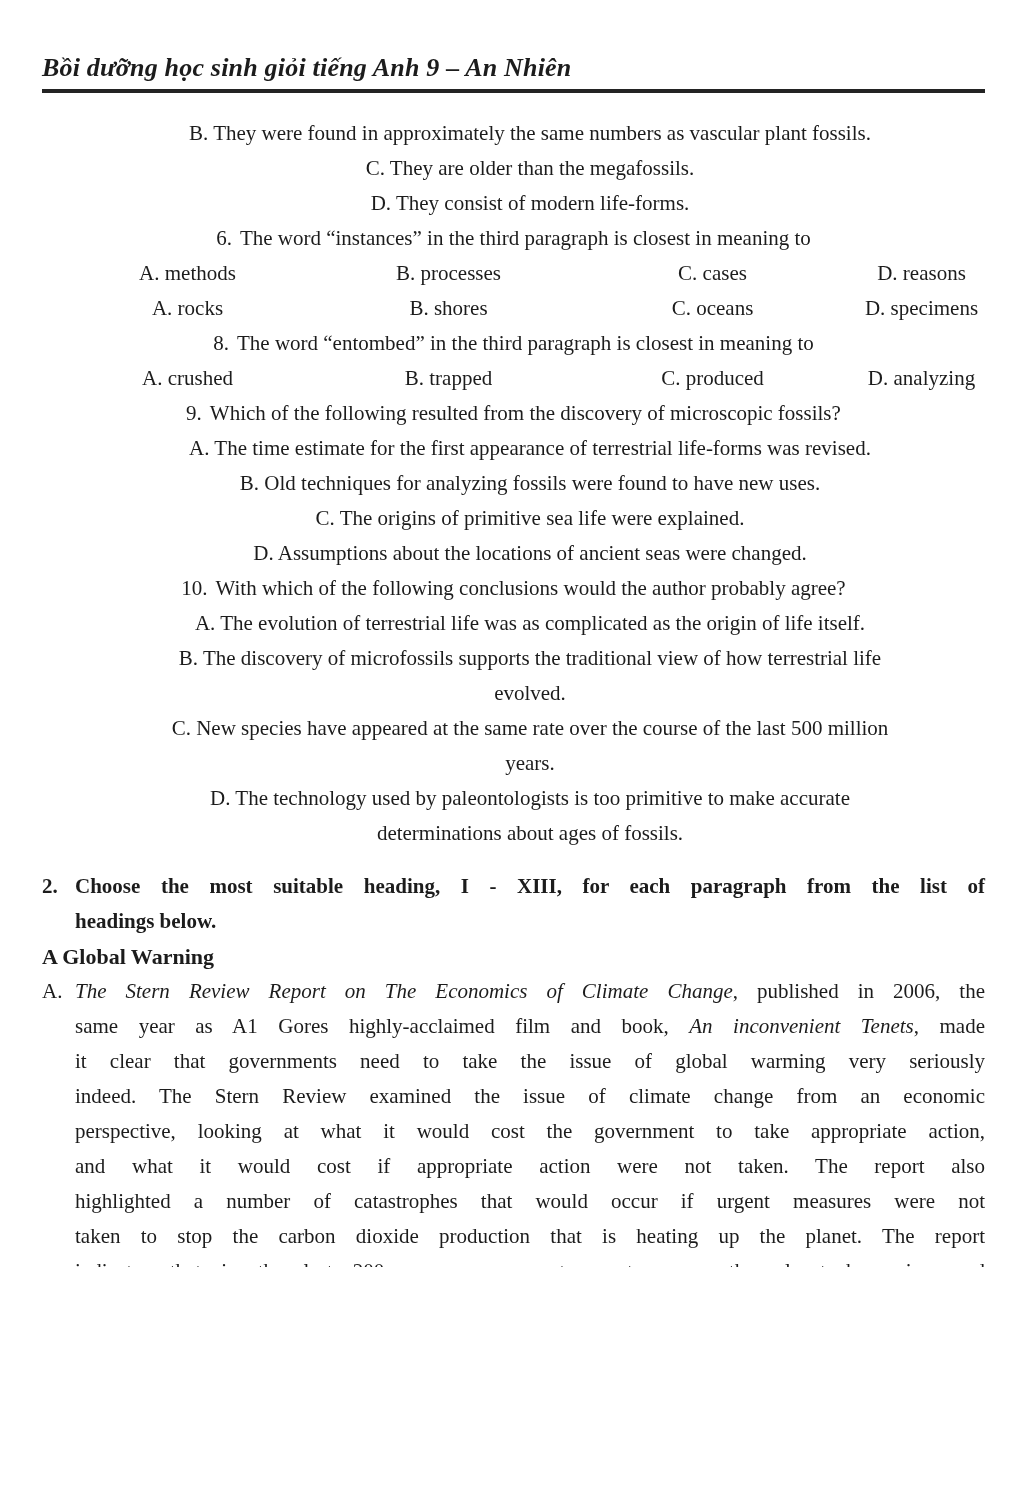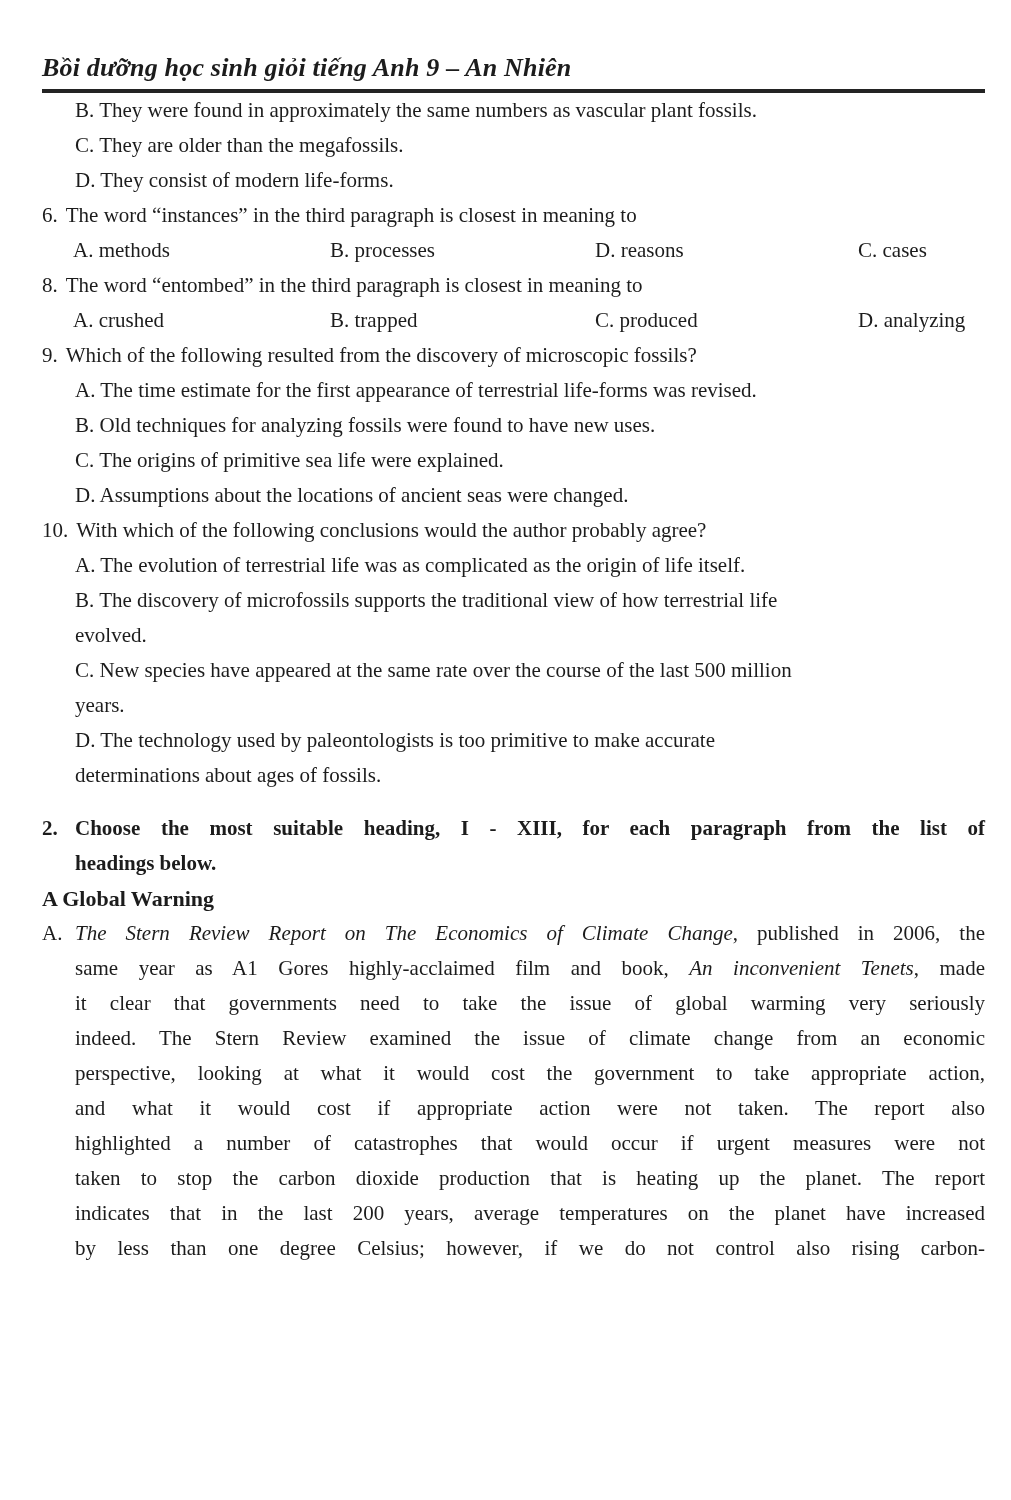--- a/index.html
+++ b/index.html
@@ -21,21 +21,21 @@
     padding-bottom: 5px;
   }
   .header-title {
     font-weight: bold;
     font-style: italic;
     font-size: 26px;
     line-height: 32px;
     letter-spacing: 0.2px;
   }
   .content { margin: 0 26px 0 42px; }
-  .section1 { margin-top: 0; }
+  .section1 { margin-top: 23px; text-align: center; }
   .indent { padding-left: 33px; }
   .opt-grid {
     padding-left: 31px;
     display: grid;
     grid-template-columns: 229px 237px 235px auto;
     gap: 28px;
   }
   .q-num { margin-right: 8px; }
   .pre-block { white-space: pre-line; }
   .task2 { margin-top: 18px; }
@@ -73,26 +73,32 @@
 
     <div class="indent">B. They were found in approximately the same numbers as vascular plant fossils.</div>
     <div class="indent">C. They are older than the megafossils.</div>
     <div class="indent">D. They consist of modern life-forms.</div>
 
     <div>
       <div><span class="q-num">6.</span><span>The word “instances” in the third paragraph is closest in meaning to</span></div>
       <div class="opt-grid">
         <span>A. methods</span>
         <span>B. processes</span>
+        <span>C. cases</span>
         <span>D. reasons</span>
-        <span>C. cases</span>
       </div>
     </div>
 
     <div>
+      <div class="opt-grid">
+        <span>A. rocks</span>
+        <span>B. shores</span>
+        <span>C. oceans</span>
+        <span>D. specimens</span>
+      </div>
     </div>
 
     <div>
       <div><span class="q-num">8.</span><span>The word “entombed” in the third paragraph is closest in meaning to</span></div>
       <div class="opt-grid">
         <span>A. crushed</span>
         <span>B. trapped</span>
         <span>C. produced</span>
         <span>D. analyzing</span>
       </div>

